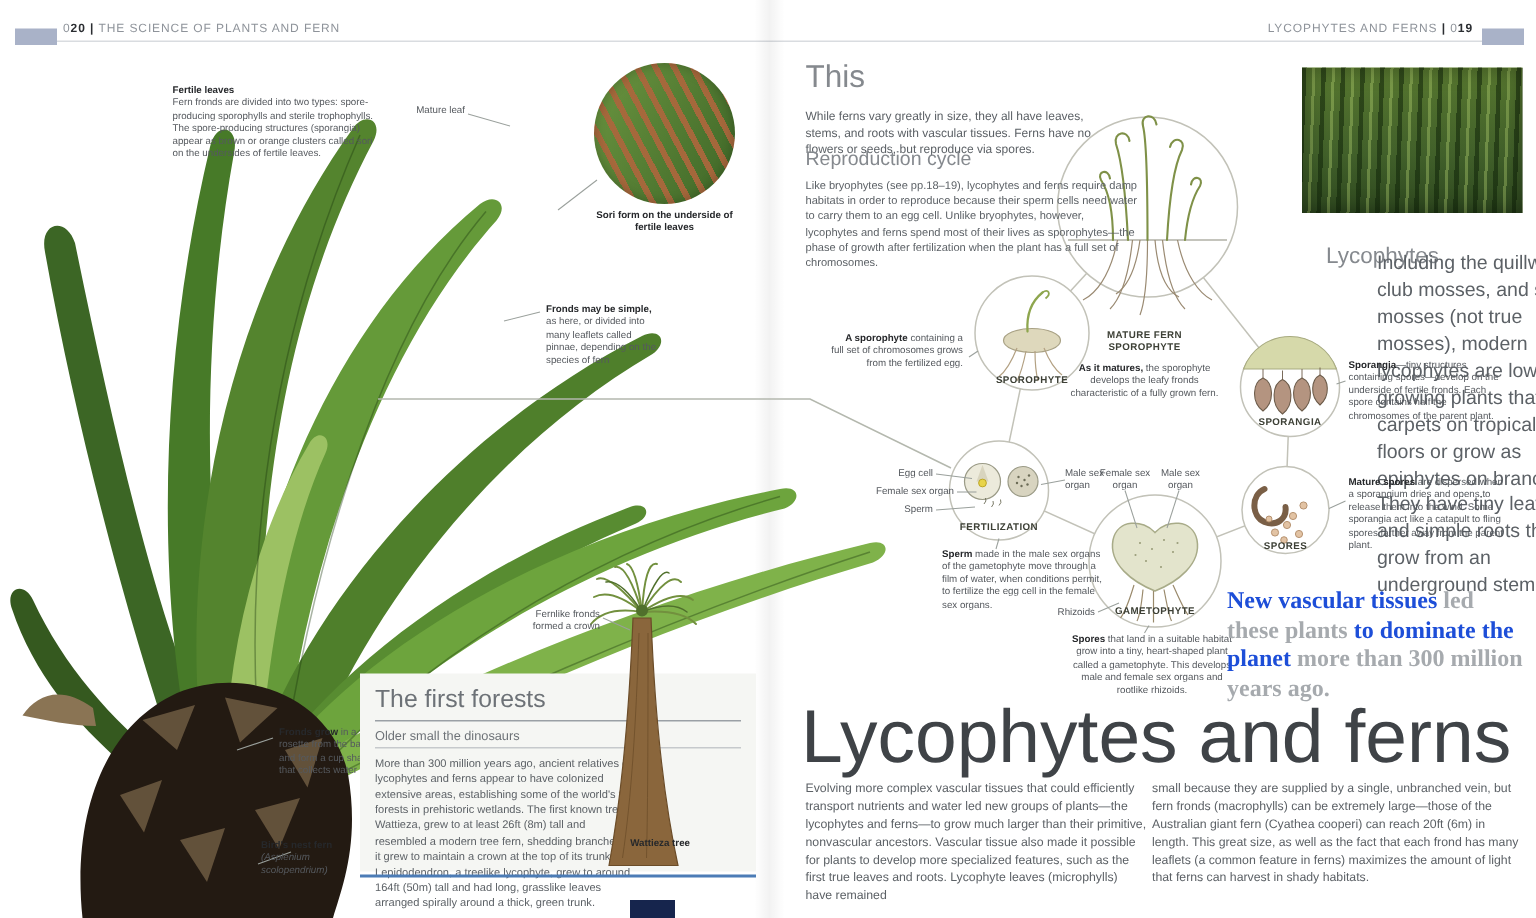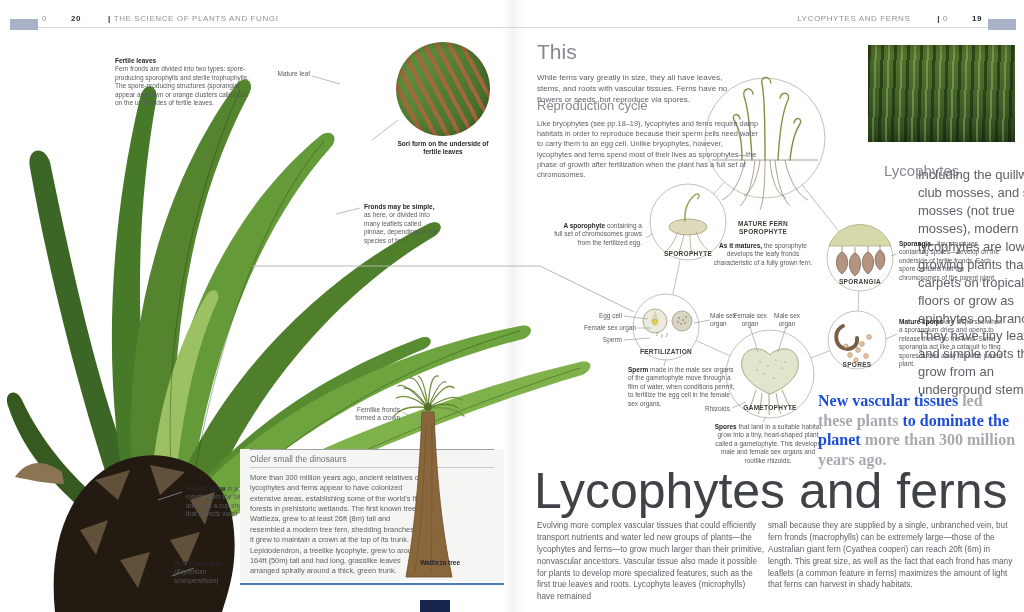--- a/index.html
+++ b/index.html
@@ -3,21 +3,21 @@
 <meta charset="utf-8">
 <style>
   html,body{margin:0;padding:0;background:#e8e8e8;}
   .spread{position:relative;width:1024px;height:612px;background:#fff;overflow:hidden;
           font-family:"Liberation Sans",sans-serif;color:#5c6166;}
   .abs{position:absolute;}
   
   .hdr-block{position:absolute;top:19px;height:11px;background:#a9b2c8;}
   .hdr-rule{position:absolute;top:27px;left:38px;width:950px;height:1px;background:#d9dce0;}
   .hdr-text{position:absolute;top:14px;font-size:8px;letter-spacing:.6px;color:#8e939a;white-space:nowrap;}
-  .hdr-text b{color:#2a2d31;padding-left:24px;}
+  .hdr-text b{color:#2a2d31;}
   .spine{position:absolute;top:0;left:503px;width:20px;height:612px;
          background:linear-gradient(90deg,rgba(0,0,0,0),rgba(0,0,0,.05),rgba(0,0,0,0));}
   
   .lbl{position:absolute;font-size:6.5px;line-height:1.3;color:#55595e;}
   .lbl b{color:#26282b;}
   .lbl.rt{text-align:right;}
   .lbl.ct{text-align:center;}
   .stage{position:absolute;font-size:6.5px;font-weight:bold;color:#3d4036;letter-spacing:.3px;text-align:center;line-height:1.3;}
   
   .h-big{position:absolute;color:#85898e;font-weight:normal;}
@@ -125,21 +125,21 @@
       <line x1="402" y1="412" x2="420" y2="420"></line>
       <line x1="182" y1="492" x2="158" y2="500"></line>
       <line x1="194" y1="568" x2="172" y2="576"></line>
     </g>
   </svg>
 
   <div class="hdr-rule"></div>
   <div class="hdr-block" style="left:10px;width:28px;"></div>
   <div class="hdr-block" style="left:988px;width:28px;"></div>
   <div class="hdr-text" style="left:42px;">
-    <span><span>0</span><b>20</b></span><b> | </b><span>THE SCIENCE OF PLANTS AND FUNGI</span>
+    <span><span>0</span><b>20</b></span><b> | </b><span>THE SCIENCE OF PLANTS AND FERN</span>
   </div>
   <div class="hdr-text" style="right:42px;">
     <span>LYCOPHYTES AND FERNS</span><b> | </b><span><span>0</span><b>19</b></span>
   </div>
   <div class="spine"></div>
 
   <div class="lbl" style="left:115px;top:57px;width:136px;z-index:4;">
     <b>Fertile leaves</b><br>
     <span>Fern fronds are divided into two types: spore-producing sporophylls and sterile trophophylls. The spore-producing structures (sporangia) appear as brown or orange clusters called sori on the undersides of fertile leaves.</span>
   </div>
@@ -163,20 +163,21 @@
   <div class="lbl" style="left:186px;top:485px;width:66px;z-index:4;">
     <b>Fronds grow</b><span> in a rosette from the base and form a cup shape that collects water</span>
   </div>
 
   <div class="lbl" style="left:174px;top:560px;width:64px;z-index:4;">
     <b>Bird's nest fern</b><br>
     <i>(Asplenium scolopendrium)</i>
   </div>
 
   <div class="ff-box" style="z-index:4;">
+    <div class="ff-title">The first forests</div>
     <div class="ff-rule1"></div>
     <div class="ff-sub">Older small the dinosaurs</div>
     <div class="ff-rule2"></div>
     <div class="ff-body">More than 300 million years ago, ancient relatives of lycophytes and ferns appear to have colonized extensive areas, establishing some of the world's first forests in prehistoric wetlands. The first known tree, Wattieza, grew to at least 26ft (8m) tall and resembled a modern tree fern, shedding branches as it grew to maintain a crown at the top of its trunk. Lepidodendron, a treelike lycophyte, grew to around 164ft (50m) tall and had long, grasslike leaves arranged spirally around a thick, green trunk.</div>
   </div>
   <div class="lbl rt" style="left:408px;top:559px;width:52px;z-index:6;">
     <b>Wattieza tree</b>
   </div>
   <div class="ff-blueline" style="z-index:4;"></div>
 

